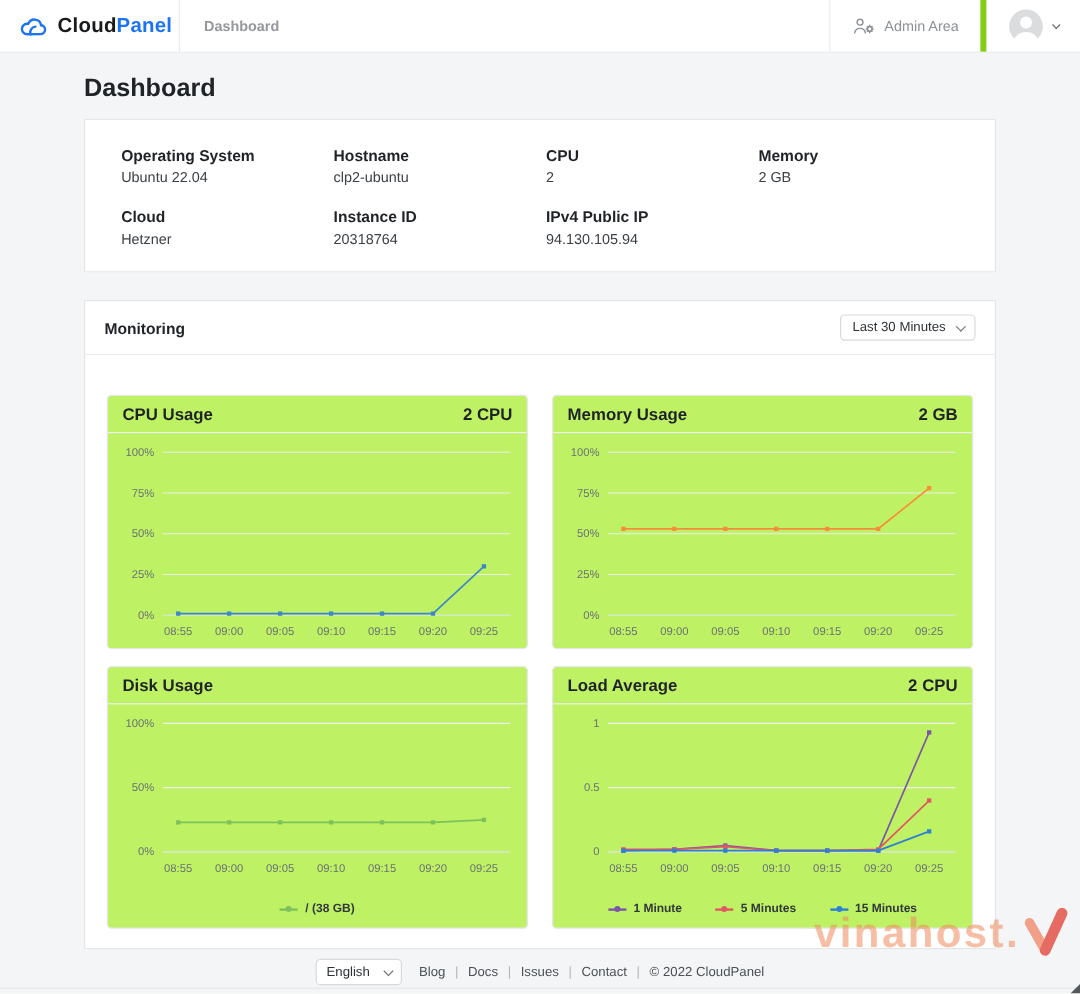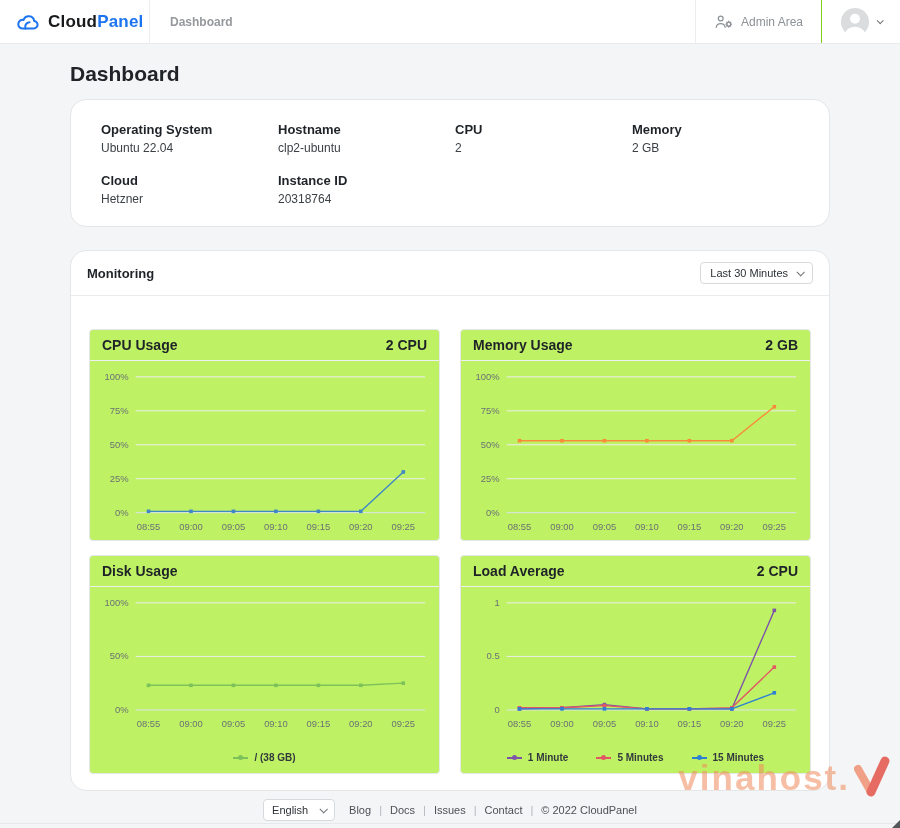--- a/index.html
+++ b/index.html
@@ -22,37 +22,37 @@
   .brand-text { font-size:17px; font-weight:700; letter-spacing:.2px; }
   .brand-text .b1 { color:#17191b; }
   .brand-text .b2 { color:#1d74f0; }
   .breadcrumb {
     display:flex; align-items:center; padding:0 20px;
     font-size:12px; font-weight:600; color:#95989c;
   }
   .nav-right { margin-left:auto; display:flex; align-items:stretch; }
   .admin-area {
     display:flex; align-items:center; gap:8px; padding:0 18px;
-    border-left:1px solid #ececee; border-right:1px solid #84cc16;
+    border-left:1px solid #ececee; border-right:5px solid #84cc16;
     font-size:12px; color:#8d9297; cursor:pointer;
   }
   .user-menu { display:flex; align-items:center; gap:7px; padding:0 18px; cursor:pointer; }
   .chev {
     display:inline-block; width:6px; height:6px;
     border-right:1.4px solid #707579; border-bottom:1.4px solid #707579;
     transform:rotate(45deg) translateY(-1px);
   }
   .chev.sm { width:5px; height:5px; }
 
   
   .main { padding:18px 70px 0; }
   .page-title { font-size:21px; font-weight:700; color:#202428; margin-bottom:13px; }
 
   .card {
-    background:#fff; border:1px solid #e4e6e8; border-radius:16px;
+    background:#fff; border:1px solid #e4e6e8; border-radius:0;
   }
 
   
   .info-card { padding:22px 30px 20px; }
   .info-grid {
     display:grid; grid-template-columns:repeat(4,1fr); row-gap:18px; column-gap:10px;
   }
   .info-label { font-size:13px; font-weight:700; color:#1f2328; margin-bottom:4px; }
   .info-value { font-size:12px; color:#3c4146; }
 
@@ -174,20 +174,24 @@
         <div class="info-label">Memory</div>
         <div class="info-value">2 GB</div>
       </div>
       <div class="info-cell">
         <div class="info-label">Cloud</div>
         <div class="info-value">Hetzner</div>
       </div>
       <div class="info-cell">
         <div class="info-label">Instance ID</div>
         <div class="info-value">20318764</div>
+      </div>
+      <div class="info-cell">
+        <div class="info-label">IPv4 Public IP</div>
+        <div class="info-value">94.130.105.94</div>
       </div>
     </div>
   </div>
 
   <div class="card monitoring">
     <div class="mon-head">
       <span class="mon-title">Monitoring</span>
       <span class="select-box">
         <span>Last 30 Minutes</span>
         <span class="chev"></span>

